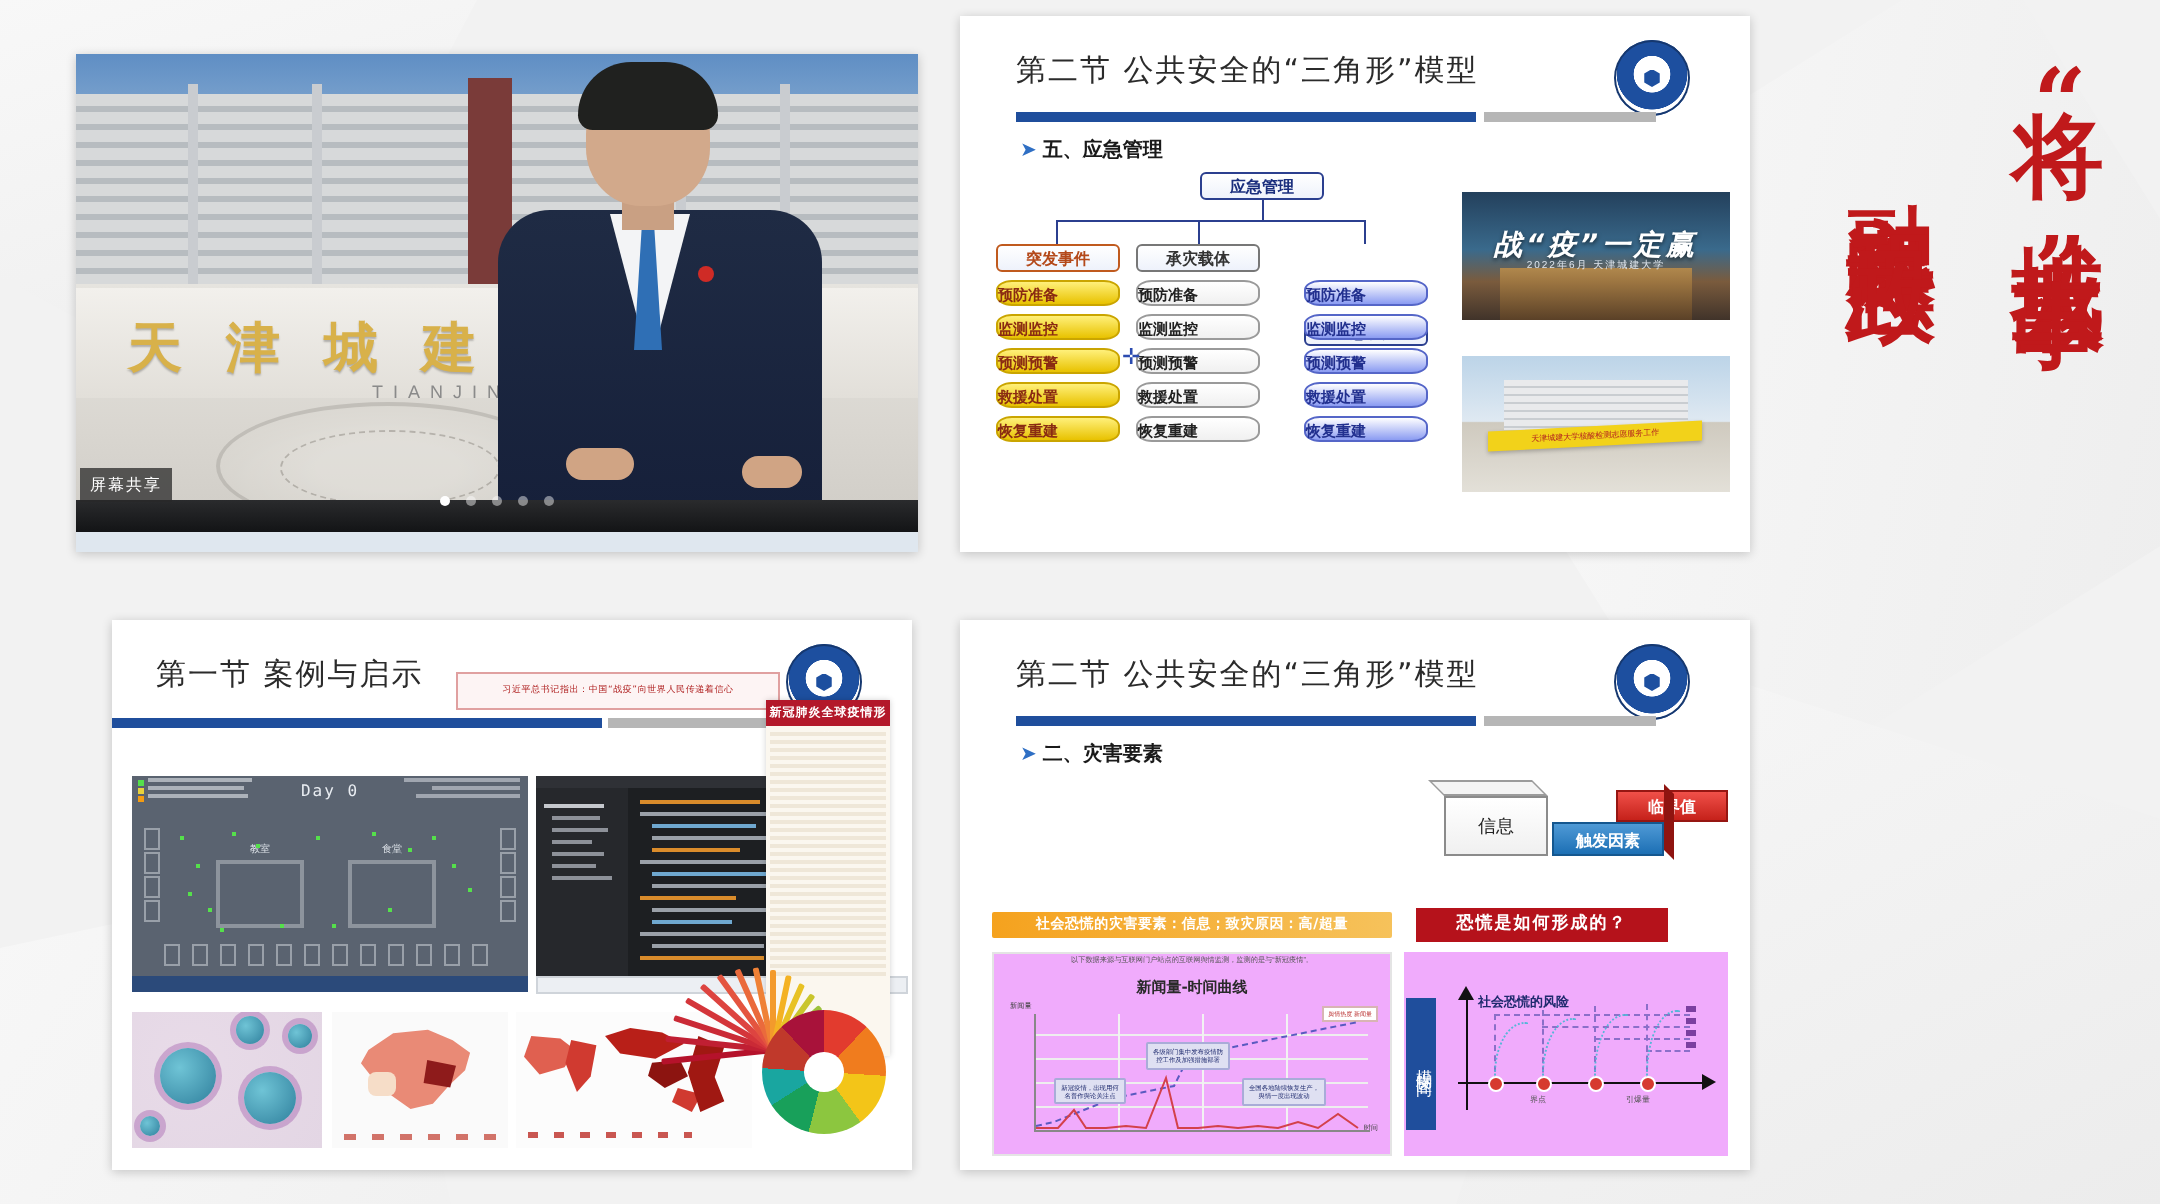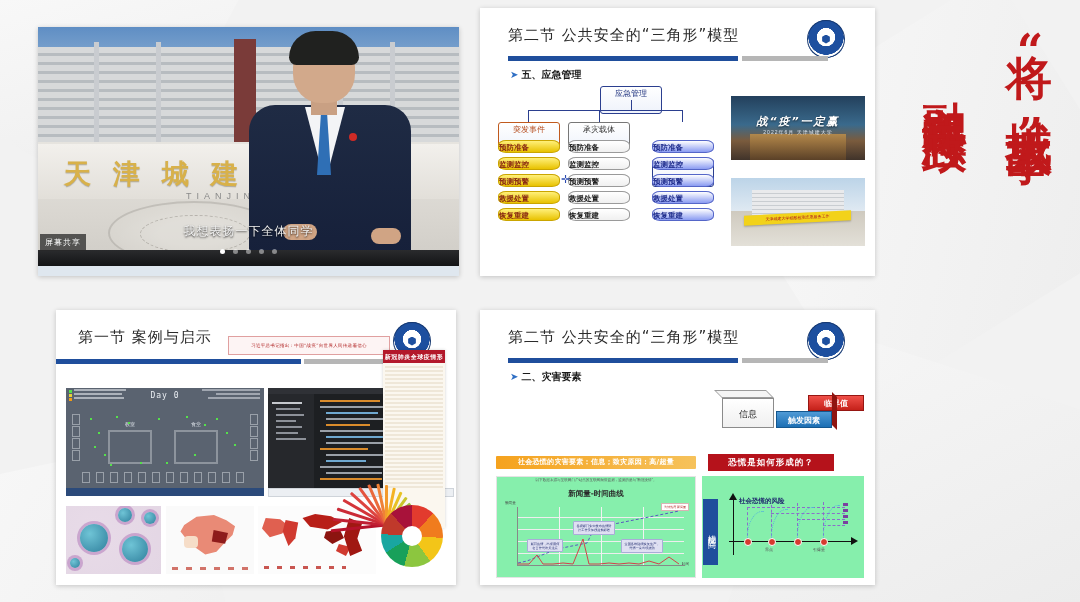--- a/index.html
+++ b/index.html
@@ -82,33 +82,33 @@
   .ppt-logo:after{content:"";position:absolute;left:50%;top:50%;width:9px;height:9px;margin:-4.5px 0 0 -4.5px;
      background:#1d4f9f;clip-path:polygon(50% 0,93% 25%,93% 75%,50% 100%,7% 75%,7% 25%);}
   .ppt-sub{position:absolute;font-size:10px;font-weight:700;color:#1a1a1a;font-family:"DejaVu Sans",sans-serif;}
   .ppt-sub .arr{color:#2f6fc4;margin-right:3px;}
 
   
   #slide-a{left:480px;top:8px;width:395px;height:268px;}
   .box{position:absolute;box-sizing:border-box;text-align:center;
        font-family:"DejaVu Sans",sans-serif;}
   .hdr{border:1px solid #2b3f8f;border-radius:3px;font-size:8px;color:#1b2f7d;
-       background:linear-gradient(180deg,#ffffff,#eef2fb);line-height:13px;height:28px;font-weight:400;}
+       background:linear-gradient(180deg,#ffffff,#eef2fb);line-height:13px;height:14px;font-weight:700;}
   .hdr.orange{border-color:#c05a1e;color:#b4491a;}
   .hdr.plain{border-color:#777;color:#333;}
   .cyl{position:absolute;width:62px;height:13px;border-radius:8px/5px;box-sizing:border-box;
        font-size:7.5px;line-height:13px;font-family:"DejaVu Sans",sans-serif;font-weight:700;}
   .cyl.y{background:linear-gradient(180deg,#fff07a,#e8c200);border:1px solid #caa500;color:#8a2b12;}
   .cyl.w{background:linear-gradient(180deg,#ffffff,#f0f0f0);border:1px solid #9a9a9a;color:#222;}
   .cyl.b{background:linear-gradient(180deg,#ffffff,#8b9cf2);border:1px solid #5566c8;color:#22308f;}
   .conn{position:absolute;background:#2b3f8f;}
   .plus{position:absolute;width:12px;height:12px;color:#2b4bb0;font-size:11px;line-height:11px;}
   .photo-a1{position:absolute;left:731px;top:96px;width:134px;height:64px;
       background:linear-gradient(180deg,#23405c 0%,#3a6a8c 45%,#7a5b3d 70%,#40332a 100%);}
-  .photo-a1 .t{position:absolute;left:0;right:0;top:18px;text-align:center;color:#fff;font-size:11px;
+  .photo-a1 .t{position:absolute;left:0;right:0;top:18px;text-align:center;color:#fff;font-size:14px;
       font-weight:700;font-style:italic;letter-spacing:2px;font-family:"DejaVu Sans",sans-serif;
       text-shadow:0 1px 2px rgba(0,0,0,.6);}
   .photo-a1 .s{position:absolute;left:0;right:0;top:33px;text-align:center;color:#dfe6ee;font-size:5px;letter-spacing:1px;}
   .photo-a1 .bld{position:absolute;left:14%;right:14%;bottom:0;height:40%;
       background:linear-gradient(180deg,#b98c4b,#5d4227);opacity:.9;}
   .photo-a2{position:absolute;left:731px;top:178px;width:134px;height:68px;
       background:linear-gradient(180deg,#bcd4e8 0%,#dfe9f2 48%,#cfcabf 49%,#e3e0d8 100%);}
   .photo-a2 .w{position:absolute;left:16%;right:16%;top:18%;height:36%;
       background:repeating-linear-gradient(180deg,#e9eaec 0 3px,#c9cdd1 3px 4px);}
   .photo-a2 .band{position:absolute;left:10%;right:10%;top:52%;height:15%;background:#f2d21a;
@@ -157,21 +157,21 @@
      font-size:8.5px;line-height:15px;color:#b0271e;font-family:"DejaVu Sans",sans-serif;letter-spacing:.2px;}
   .blk{position:absolute;font-family:"DejaVu Sans",sans-serif;font-size:9px;text-align:center;box-sizing:border-box;}
   .blk.info{background:linear-gradient(180deg,#ffffff,#f0f0f0);border:1px solid #8b8b8b;color:#222;}
   .blk.red{background:linear-gradient(180deg,#f05049,#c5211a);border:1px solid #961612;color:#fff;font-size:8px;font-weight:700;margin-left:32px;}
   .blk.blue{background:linear-gradient(180deg,#4f9ad6,#1c6fb4);border:1px solid #14578f;color:#fff;font-size:8px;font-weight:700;}
   .orangebar{position:absolute;background:linear-gradient(90deg,#f5a21e,#f6c25b);color:#fff;
      font-size:7px;font-weight:700;line-height:13px;text-align:center;letter-spacing:.3px;
      font-family:"DejaVu Sans",sans-serif;border-radius:1px;}
   .redbar{position:absolute;background:#b5121b;color:#fff;font-size:8.5px;font-weight:700;
      line-height:17px;text-align:center;letter-spacing:1px;font-family:"DejaVu Sans",sans-serif;}
-  .chartbox{position:absolute;background:#86efac;border:1px solid #e4e4e4;overflow:hidden;}
+  .chartbox{position:absolute;background:#f0abfc;border:1px solid #e4e4e4;overflow:hidden;}
   .ct{position:absolute;left:0;right:0;top:12px;text-align:center;font-size:7.5px;font-weight:700;color:#2a2a2a;
      font-family:"DejaVu Sans",sans-serif;}
   .cnote{position:absolute;left:0;right:0;top:1px;text-align:center;font-size:3.6px;color:#555;line-height:5px;}
   .axis{position:absolute;background:#888;}
   .glineh{position:absolute;height:1px;background:#eee;}
   .glinev{position:absolute;width:1px;background:#f2f2f2;}
   .callout{position:absolute;background:#dfe0f2;border:1px solid #a9acd8;color:#1f2a6e;
      font-size:3.2px;line-height:4.4px;text-align:center;padding:2px;box-sizing:border-box;border-radius:1px;}
   .vlabel{position:absolute;background:#1f4e9c;color:#fff;font-size:8px;text-align:center;
      writing-mode:vertical-rl;letter-spacing:2px;padding:4px 2px;font-family:"DejaVu Sans",sans-serif;}
@@ -221,21 +221,20 @@
         <div class="p-neck"></div>
         <div class="p-head"></div>
         <div class="p-hair"></div>
         <div class="p-hand"></div>
         <div class="p-hand2"></div>
       </div>
 
       <div class="vid-desk"></div>
       <div class="vid-desk2"></div>
 
-      <div class="vid-sub">我想表扬一下全体同学</div>
       <div class="vid-badge">屏幕共享</div>
       <div class="vid-dots">
         <i class="on"></i><i></i><i></i><i></i><i></i>
       </div>
     </div>
   </div>
 
   <div class="card" id="slide-a">
     <div class="ppt-title" style="left:28px;top:18px;">第二节 公共安全的“三角形”模型</div>
     <div class="ppt-logo" style="left:327px;top:12px;"></div>

